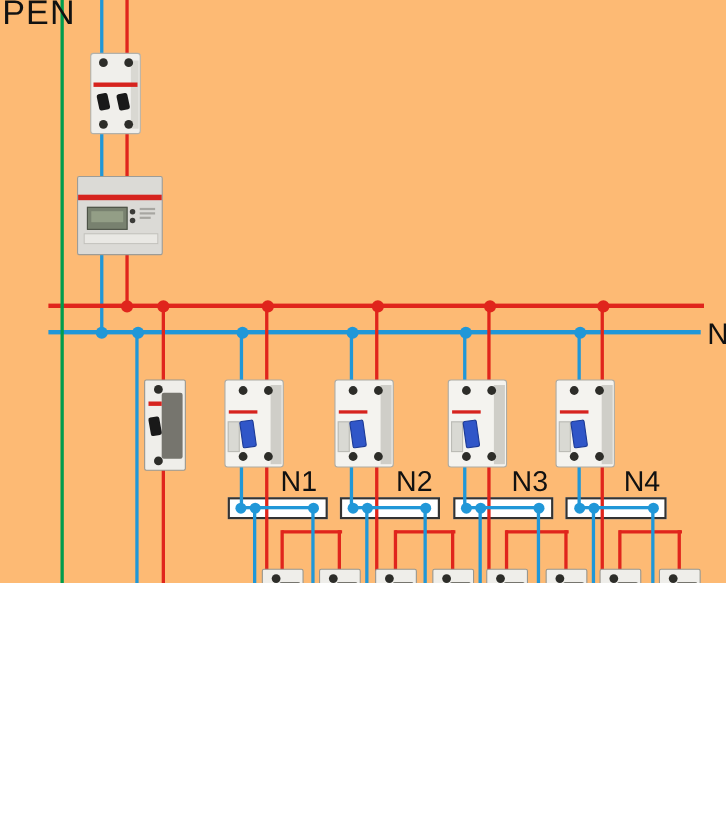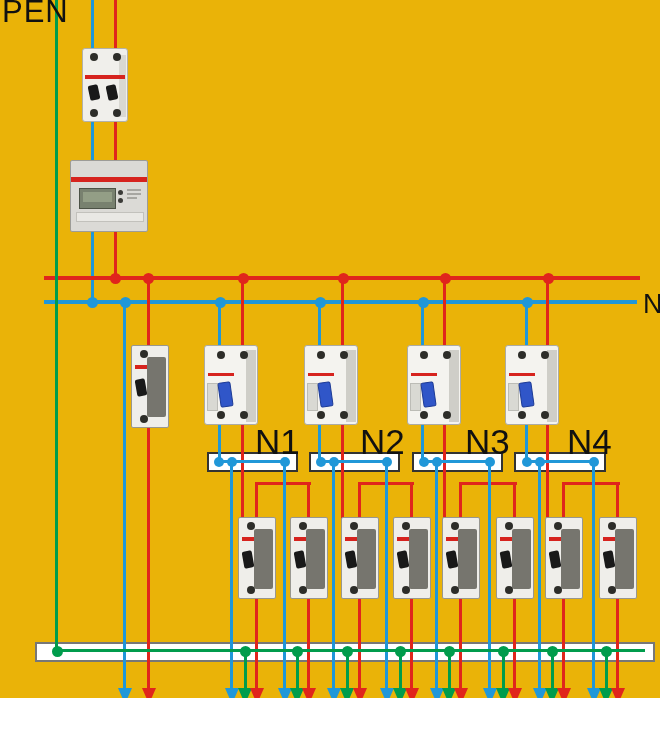--- a/index.html
+++ b/index.html
@@ -1,16 +1,16 @@
 <!DOCTYPE html>
 <html style="--line_red: #e0251c; --line_blue: #2097d8; --line_green: #009c4c; --toggle_blue: #3056c8; --device_stripe_red: #d6231e; --lamp_yellow: #f2e33c; --socket_beige: #d9d3a4;"><head>
 <meta charset="utf-8">
 <style>
   html,body{margin:0;padding:0;background:#fff;}
-  #canvas{position:relative;width:660px;height:698px;background:#eab308;overflow:hidden;
+  #canvas{position:relative;width:660px;height:530px;background:#fdba74;overflow:hidden;
           font-family:"Liberation Sans",sans-serif;}
   
   .vl{position:absolute;width:3px;}
   .hl{position:absolute;height:3px;}
   .c-r{background:var(--line_red);}
   .c-b{background:var(--line_blue);}
   .c-g{background:var(--line_green);}
   .z3{z-index:3;}
   
   .dot{position:absolute;width:11px;height:11px;border-radius:50%;z-index:4;}
@@ -19,21 +19,21 @@
   .arr{position:absolute;top:688px;width:0;height:0;z-index:4;
        border-left:7px solid transparent;border-right:7px solid transparent;
        border-top:16px solid #000;}
   .arr.a-r{border-top-color:var(--line_red);}
   .arr.a-b{border-top-color:var(--line_blue);}
   .arr.a-g{border-top-color:var(--line_green);}
   
   .lbl{position:absolute;color:#111;z-index:6;}
   .lbl-pen{left:2px;top:-6px;font-size:31px;letter-spacing:1px;}
   .lbl-n{left:643px;top:289px;font-size:27px;}
-  .lbl-grp{top:422px;font-size:35px;}
+  .lbl-grp{top:422px;font-size:26px;}
   
   .nblk{position:absolute;top:452px;height:20px;background:#fff;border:2px solid #333;z-index:2;box-sizing:border-box;}
   .pebar{position:absolute;left:35px;top:642px;width:620px;height:20px;background:#fff;border:2px solid #777;z-index:2;box-sizing:border-box;}
   
   .dev{position:absolute;z-index:5;box-sizing:border-box;}
   .mcb2{left:82px;top:48px;width:46px;height:74px;background:#f0efeb;border:1px solid #b2b1aa;border-radius:3px;}
   .mcb2 .side{position:absolute;right:1px;top:6px;width:7px;height:62px;background:#d9d8d2;}
   .stripe{position:absolute;background:var(--device_stripe_red);}
   .mcb2 .stripe{left:2px;top:26px;width:40px;height:4px;}
   .tgl{position:absolute;background:#191919;border-radius:2px;}

